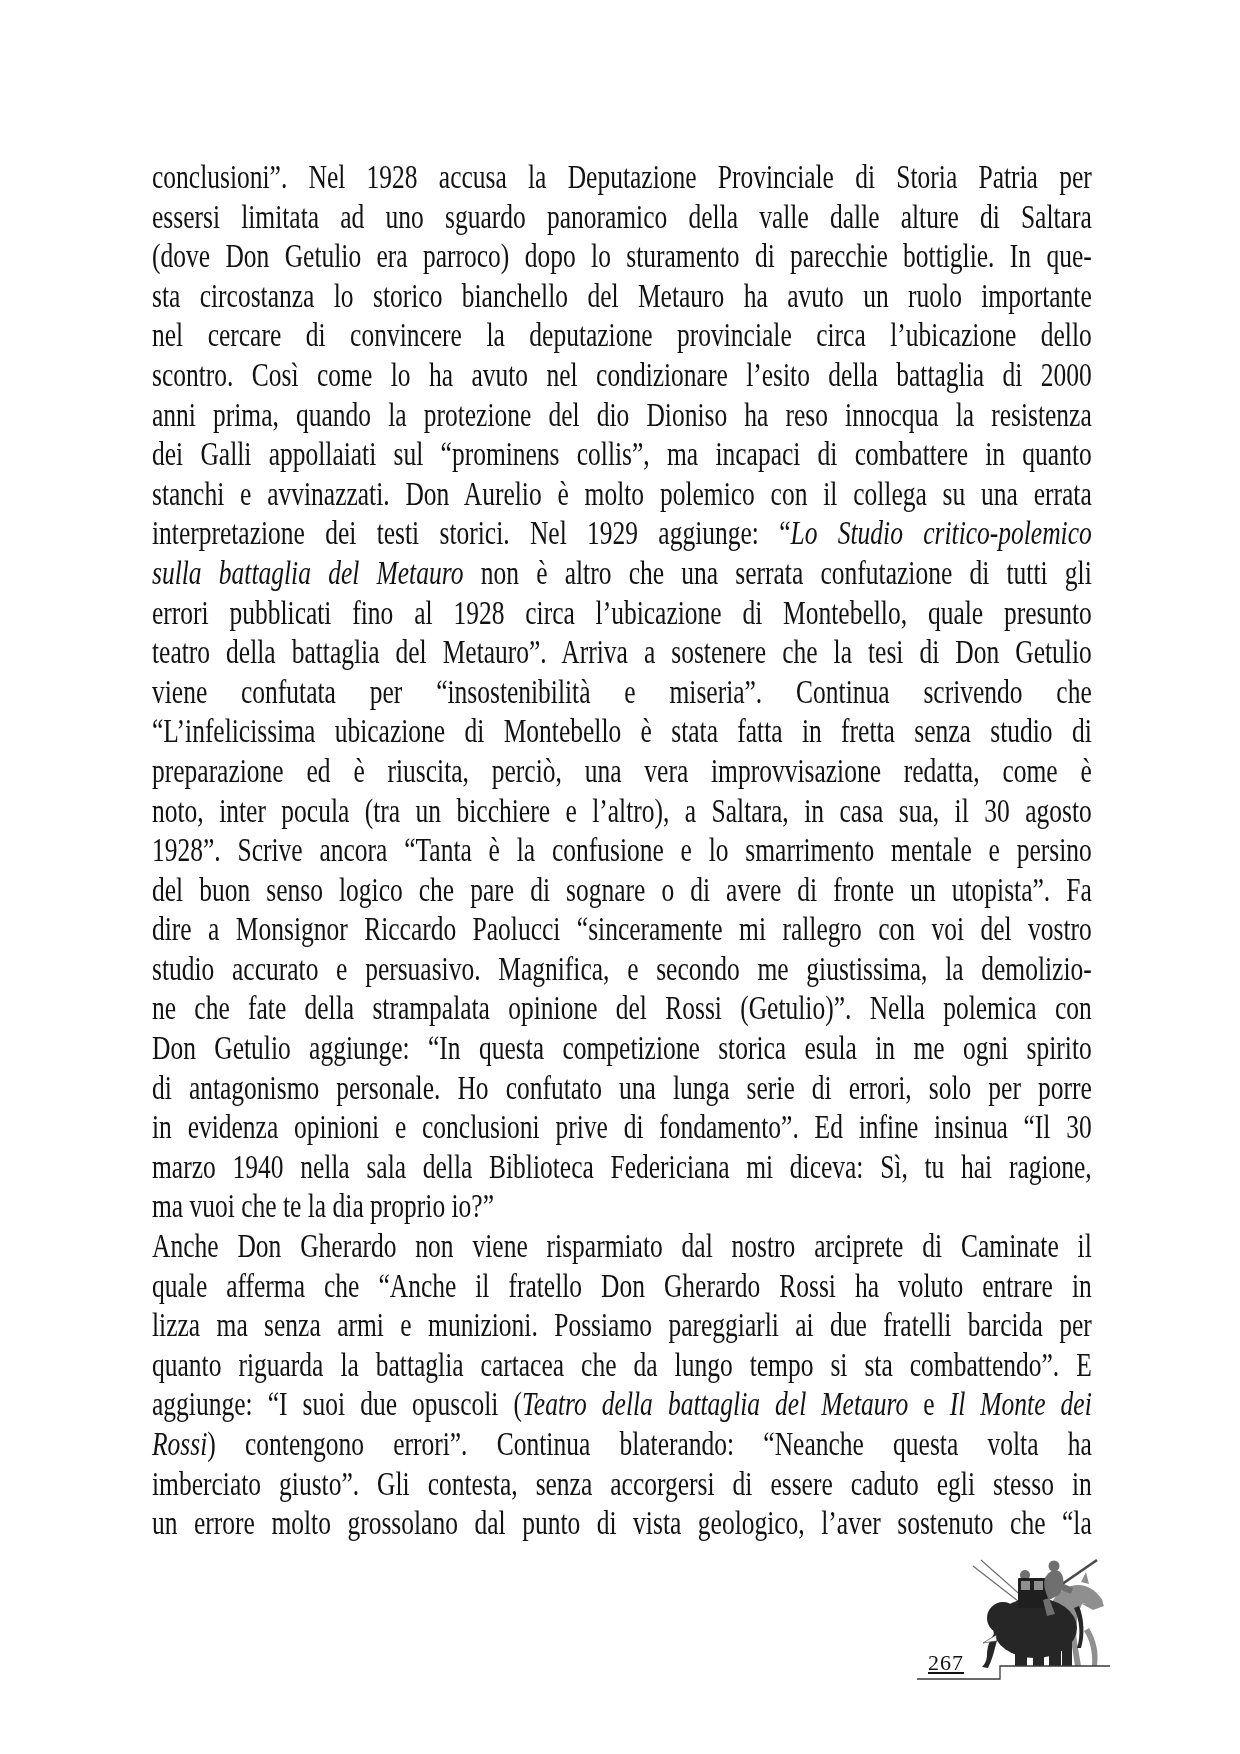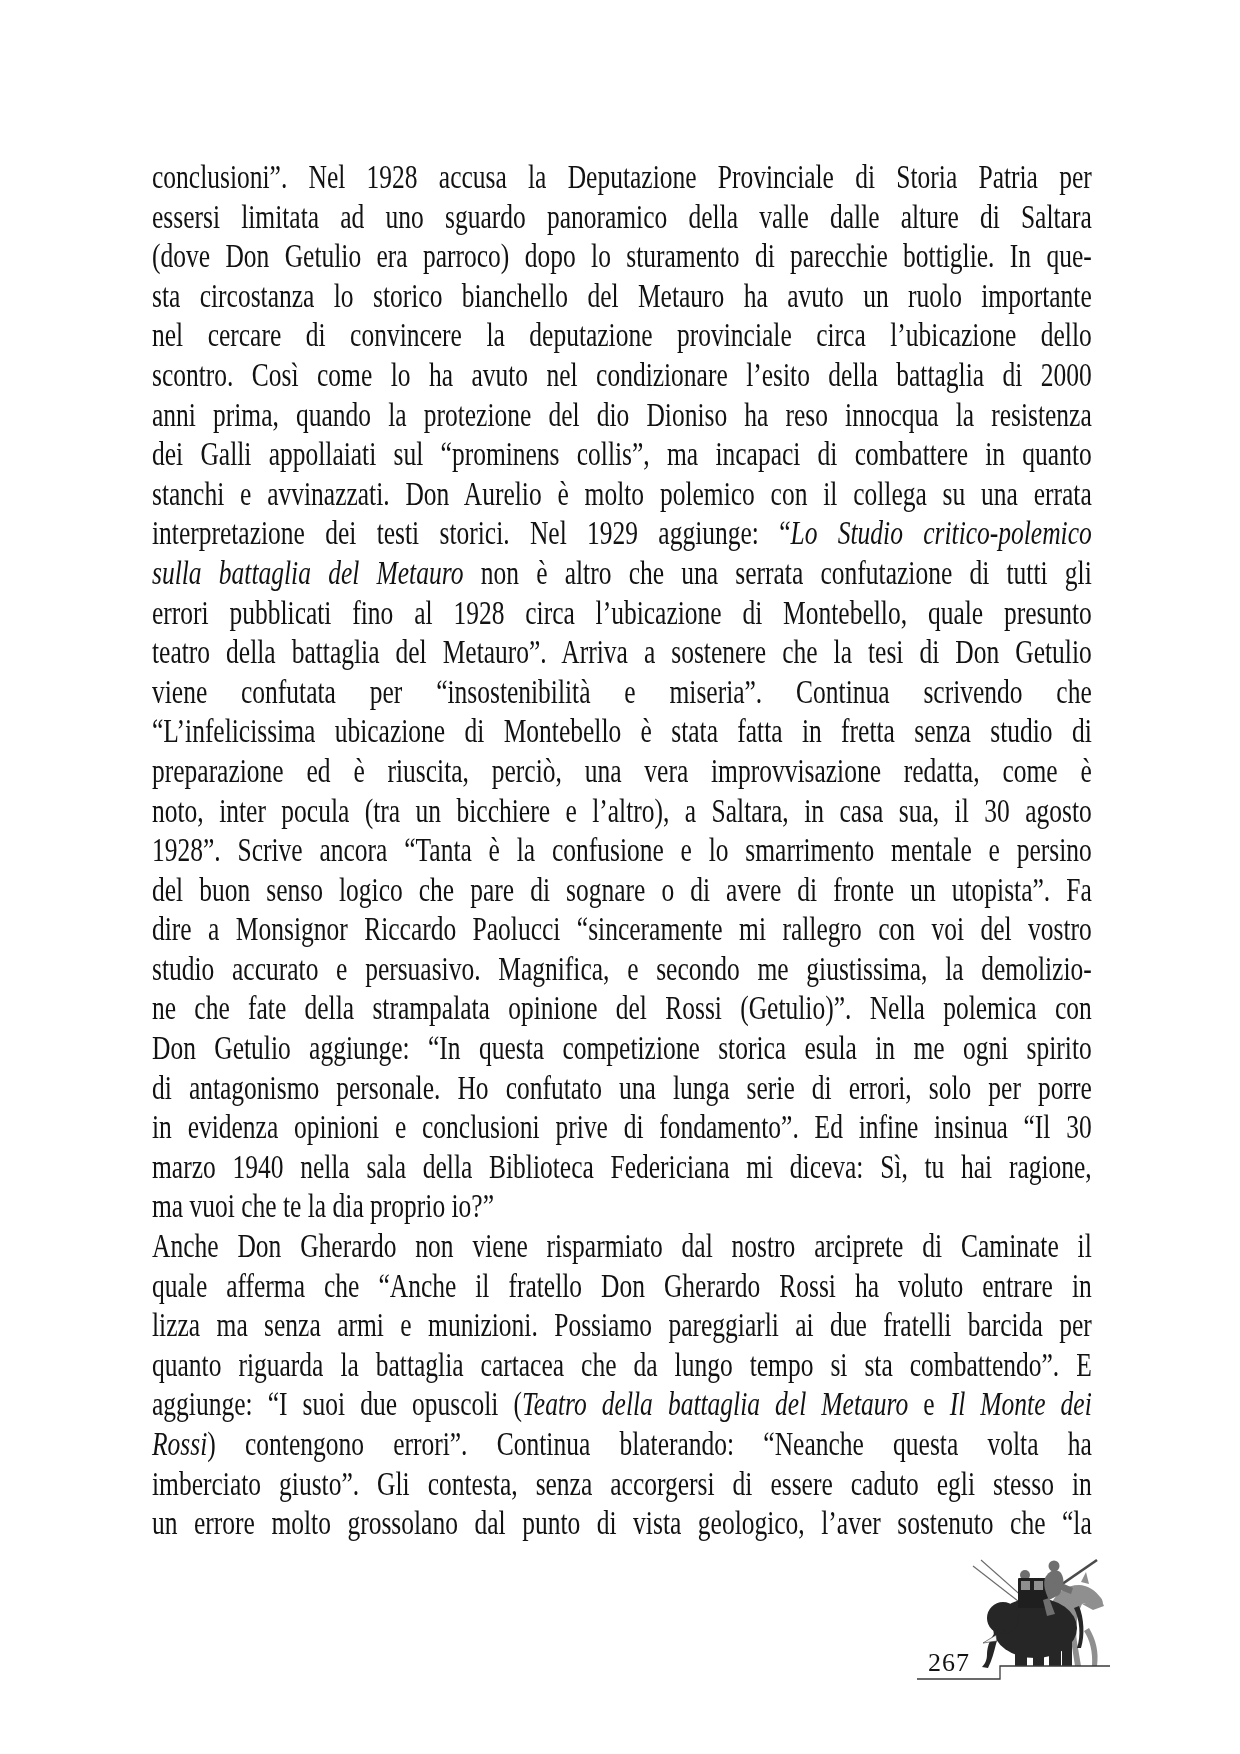--- a/index.html
+++ b/index.html
@@ -32,22 +32,23 @@
     text-align-last:justify;
     height:39.6px;
     white-space:normal;
   }
   .line.no-just{text-align:left;text-align-last:left;}
   .it{font-style:italic;}
   
   .emblem{position:absolute;left:915px;top:1540px;width:200px;height:145px;}
   .folio{
     position:absolute;left:928px;top:1650px;
-    font-size:26px;line-height:26px;color:var(--ink);
+    font-size:22px;line-height:26px;color:var(--ink);
     letter-spacing:1px;
+    text-decoration:underline;
   }
   .ru{stroke:var(--rule);stroke-width:1.3;fill:none;}
   .el{fill:var(--elephant);}
   .ho{fill:var(--horse);}
   .ri{fill:var(--rider);}
   .sp{stroke:#4a4a4a;stroke-width:2.6;}
   .sp-thin{stroke:#6b6b6b;stroke-width:1.2;}
   .tusk{fill:var(--tusk);stroke:#333;stroke-width:0.6;}
   .howdah{fill:#1f1f1f;}
   .howdah-panel{fill:#8f8f8f;}

